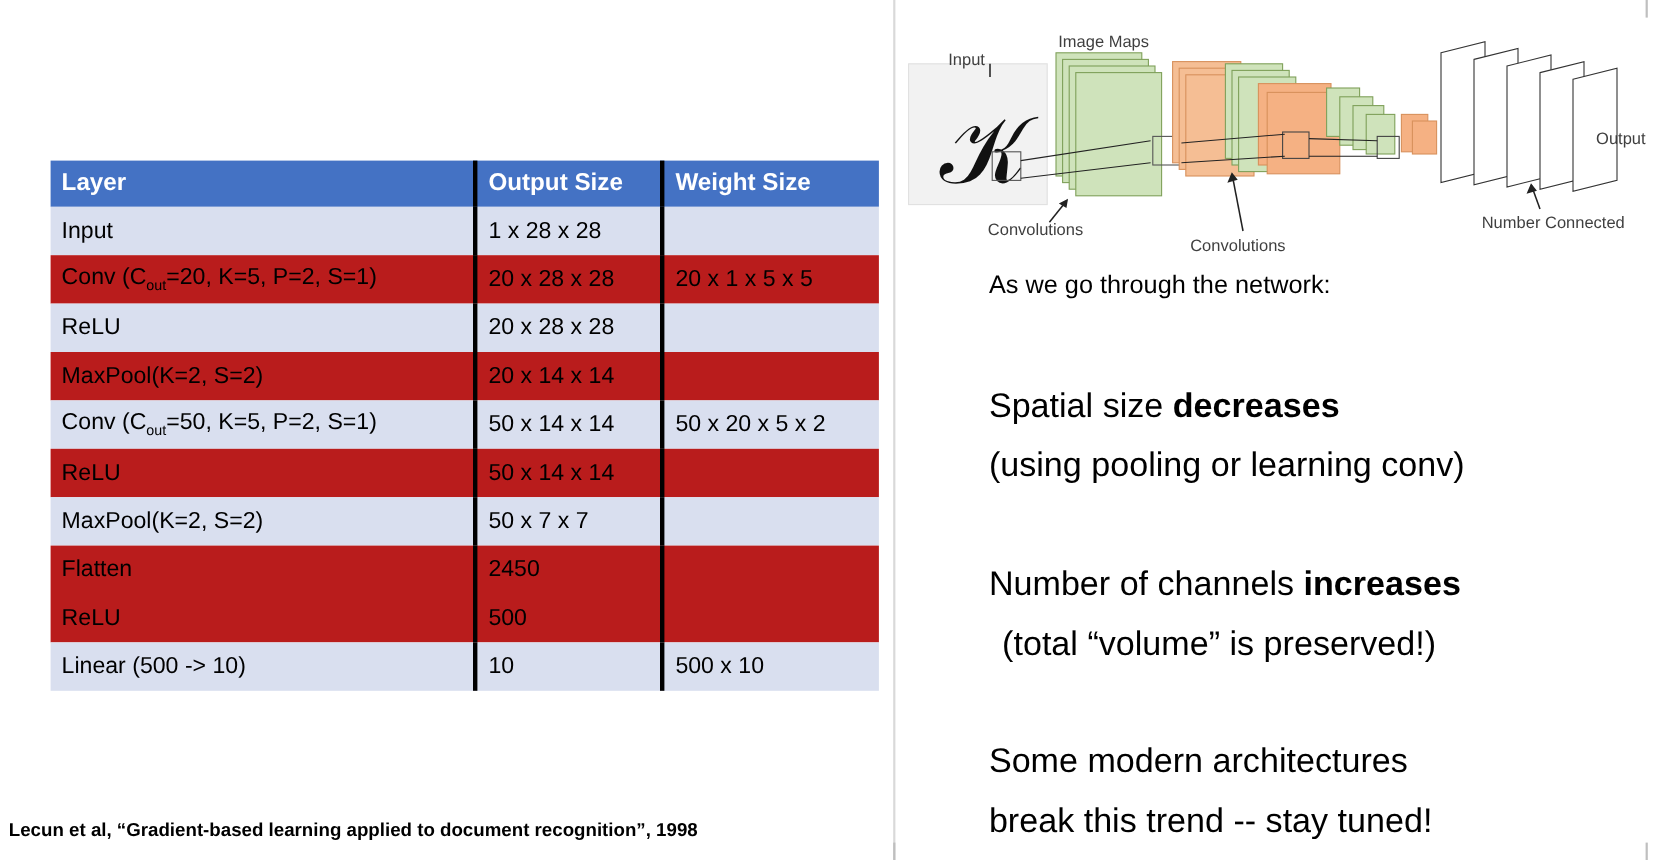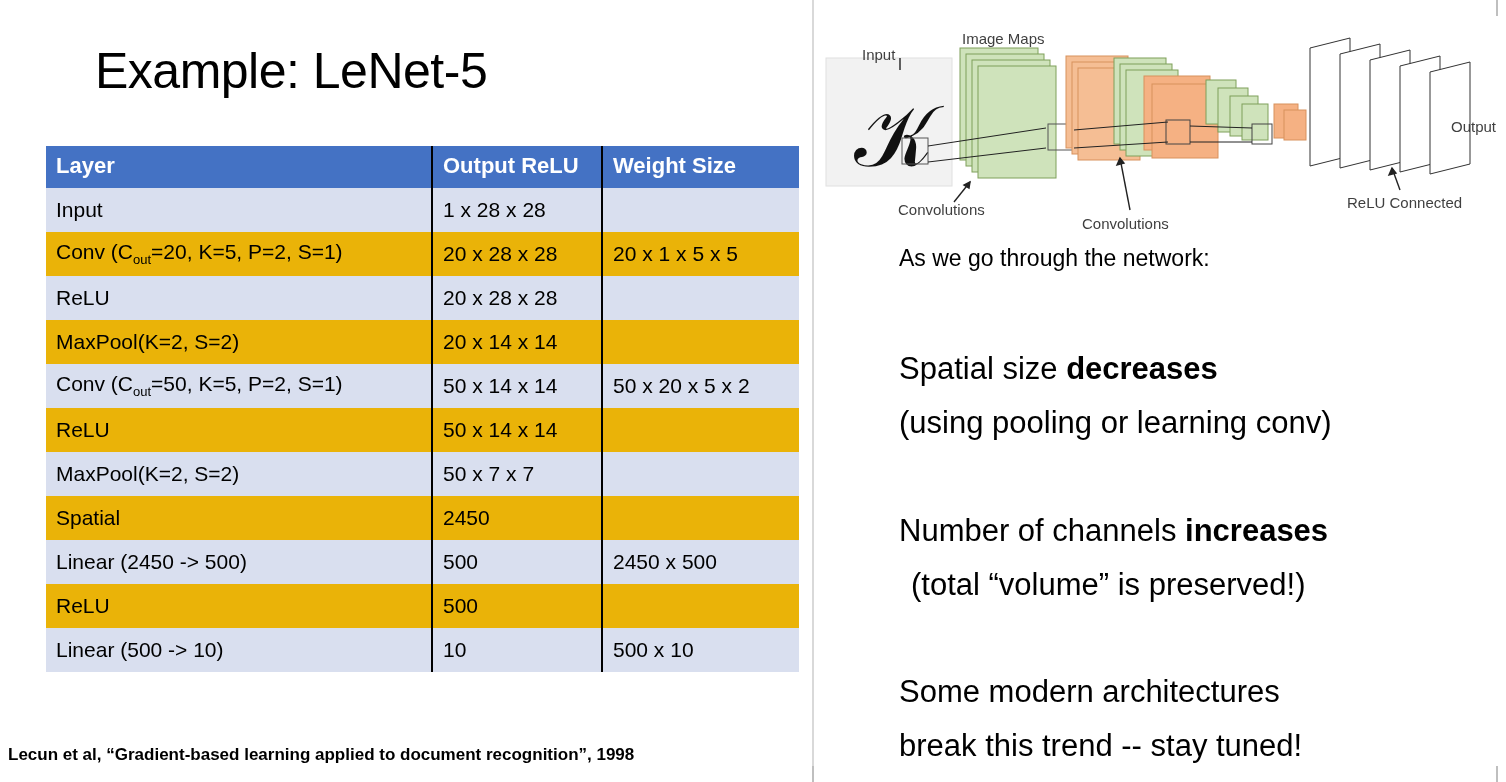--- a/index.html
+++ b/index.html
@@ -36,38 +36,38 @@
   }
 
   table.layers {
     position: absolute;
     left: 46px; top: 146px;
     width: 753px;
     border-collapse: collapse;
     font-size: 21px;
   }
   table.layers th, table.layers td {
-    border-right: 2px solid #000000;
+    border-right: 4px solid #000000;
     padding: 5px 8px 6px 10px;
     text-align: left;
     vertical-align: middle;
     height: 44px;
     line-height: 1.1;
     white-space: nowrap;
   }
   table.layers th:last-child, table.layers td:last-child { border-right: none; }
   table.layers thead th {
     background: #4472c4;
     color: #ffffff;
     font-weight: bold;
     font-size: 22px;
     height: 42px;
   }
   table.layers tbody tr.odd td { background: #d9dfef; }
-  table.layers tbody tr.even td { background: #eab308; }
+  table.layers tbody tr.even td { background: #b91c1c; }
   col.c1 { width: 386px; }
   col.c2 { width: 170px; }
   col.c3 { width: 197px; }
   sub { font-size: 13px; }
 
   .citation {
     position: absolute;
     left: 8px; top: 745px;
     font-size: 17px;
     font-weight: bold;
@@ -131,32 +131,31 @@
   .b7 { top: 729px; }
   .body-text b { font-weight: bold; }
 </style>
 </head>
 <body>
 
 <div class="slide">
 
   <div class="left">
 
-    <div class="title">Example: LeNet-5</div>
 
     <table class="layers">
       <colgroup>
           <col class="c1">
           <col class="c2">
           <col class="c3">
         </colgroup>
       <thead>
         <tr>
           <th>Layer</th>
-          <th>Output ReLU</th>
+          <th>Output Size</th>
           <th>Weight Size</th>
         </tr>
       </thead>
       <tbody>
         <tr class="odd">
           <td>Input</td>
           <td>1 x 28 x 28</td>
           <td></td>
         </tr>
         <tr class="even">
@@ -183,28 +182,23 @@
           <td>ReLU</td>
           <td>50 x 14 x 14</td>
           <td></td>
         </tr>
         <tr class="odd">
           <td>MaxPool(K=2, S=2)</td>
           <td>50 x 7 x 7</td>
           <td></td>
         </tr>
         <tr class="even">
-          <td>Spatial</td>
+          <td>Flatten</td>
           <td>2450</td>
           <td></td>
-        </tr>
-        <tr class="odd">
-          <td>Linear (2450 -&gt; 500)</td>
-          <td>500</td>
-          <td>2450 x 500</td>
         </tr>
         <tr class="even">
           <td>ReLU</td>
           <td>500</td>
           <td></td>
         </tr>
         <tr class="odd">
           <td>Linear (500 -&gt; 10)</td>
           <td>10</td>
           <td>500 x 10</td>
@@ -294,21 +288,21 @@
           <polygon points="578,162 575,169 582,167"></polygon>
           <line x1="86" y1="52" x2="86" y2="64"></line>
         </g>
       </svg>
 
       <div class="fig-label lbl-input">Input</div>
       <div class="fig-label lbl-imagemaps">Image Maps</div>
       <div class="fig-label lbl-output">Output</div>
       <div class="fig-label lbl-conv">Convolutions</div>
       <div class="fig-label lbl-subsample">Convolutions</div>
-      <div class="fig-label lbl-fc">ReLU Connected</div>
+      <div class="fig-label lbl-fc">Number Connected</div>
     </div>
 
     <div class="body-text b1">As we go through the network:</div>
 
     <div class="body-text b2">
       <span>Spatial size </span><b>decreases</b>
     </div>
     <div class="body-text b3">(using pooling or learning conv)</div>
 
     <div class="body-text b4">

